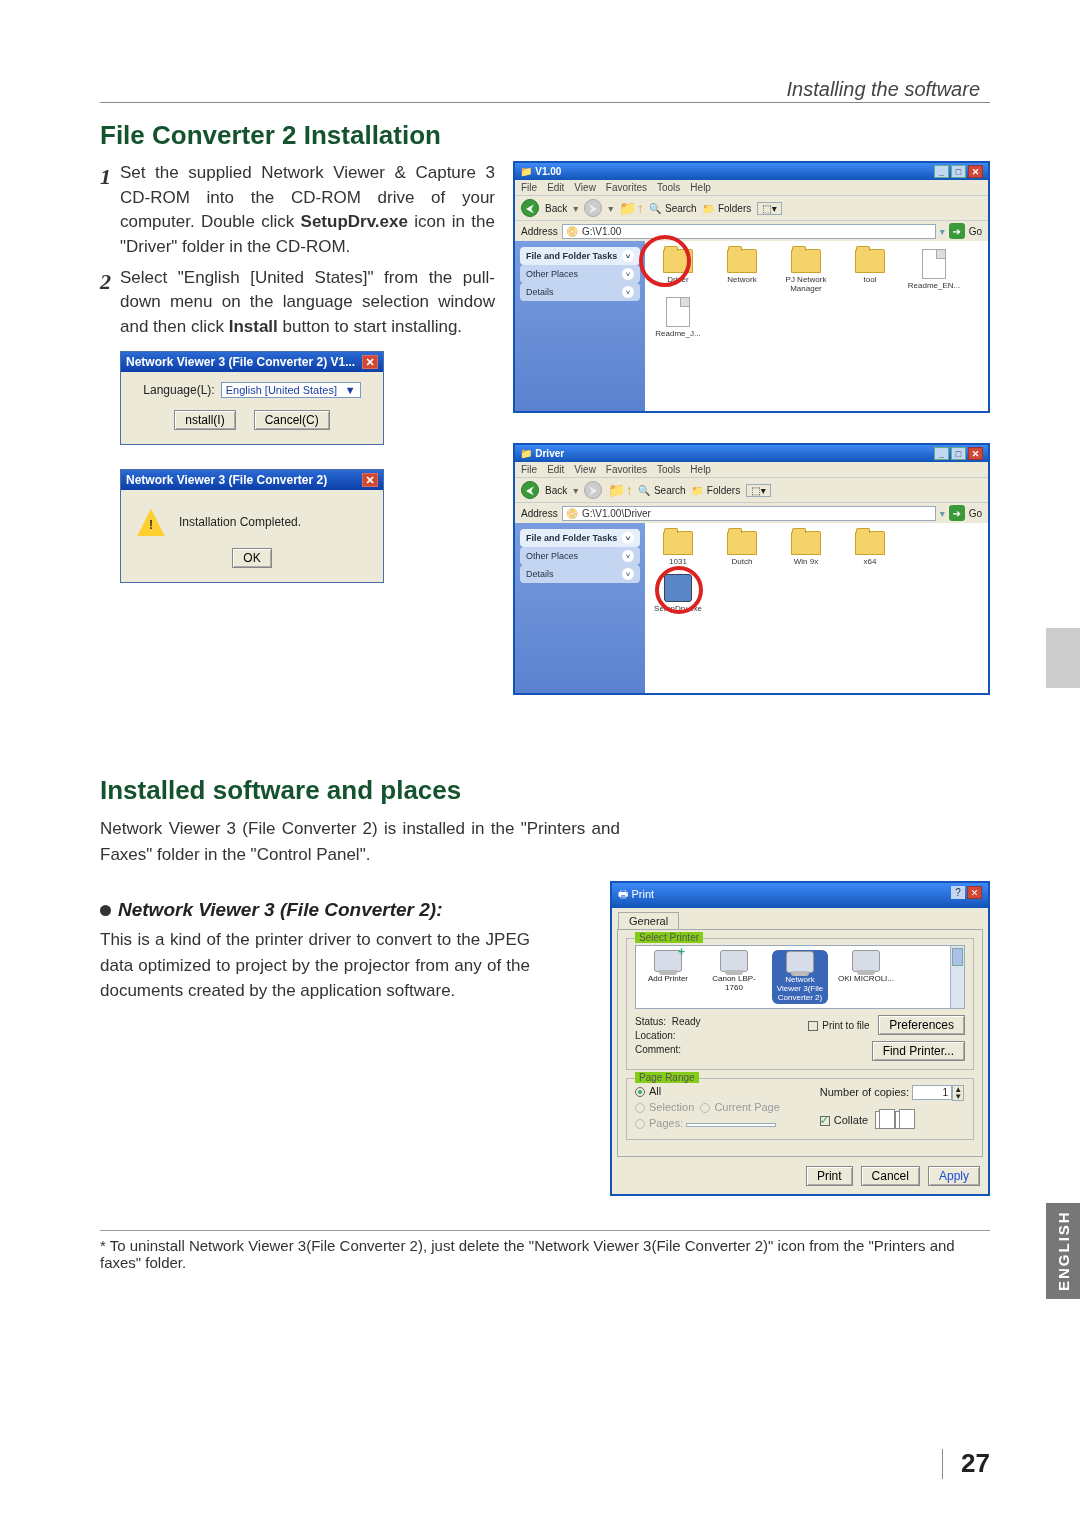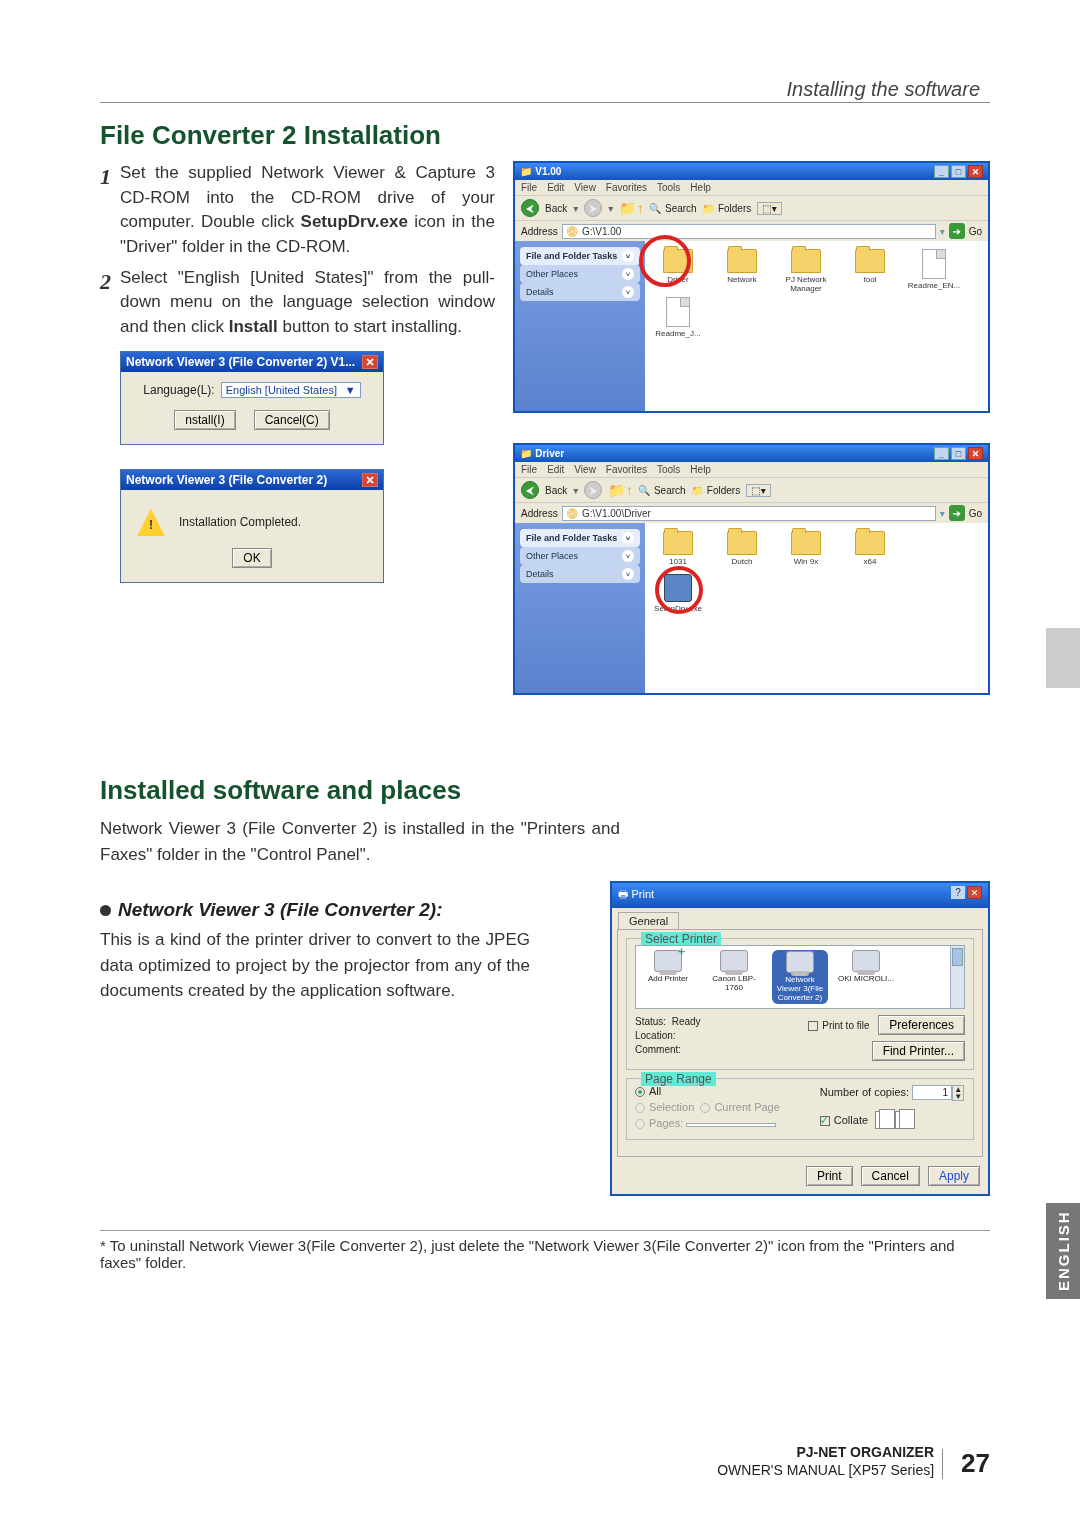--- a/index.html
+++ b/index.html
@@ -160,21 +160,21 @@
     background:#ece9d8;
     font-size:11px;
     width: 380px;
     margin-left: auto;
   }
   .pd-title { background:linear-gradient(#3d8af7,#1354b8); color:#fff; padding:3px 6px; display:flex; justify-content:space-between;}
   .pd-title .q{width:14px;height:13px;background:#c1d7f4;color:#234;display:flex;align-items:center;justify-content:center;font-size:10px;margin-right:2px;}
   .pd-tab { background:#ece9d8;border:1px solid #aaa;border-bottom:none;display:inline-block;padding:2px 10px;margin:4px 0 0 6px;font-size:11px;}
   .pd-body{border:1px solid #aaa;margin:0 5px 5px;padding:8px;background:#ece9d8;}
   .pd-group{border:1px solid #bbb;padding:6px 8px 8px;margin-bottom:8px;position:relative;}
-  .pd-group-title{position:absolute;top:-7px;left:8px;background:#5eead4;padding:0 4px;font-size:12px;color:#555;margin-left:6px;}
+  .pd-group-title{position:absolute;top:-7px;left:8px;background:#84cc16;padding:0 4px;font-size:10px;color:#555;}
   .printer-list{background:#fff;border:1px solid #9ab;height:64px;padding:4px;display:flex;gap:10px;overflow:hidden;position:relative;}
   .printer-item{width:56px;text-align:center;font-size:8px;}
   .printer-ic{width:28px;height:22px;background:#d6dde8;border:1px solid #999;margin:0 auto 2px;border-radius:3px;position:relative;}
   .printer-ic::after{content:"";position:absolute;bottom:-4px;left:4px;right:4px;height:5px;background:#bbb;border-radius:0 0 3px 3px;}
   .printer-ic.add::before{content:"+";position:absolute;top:-6px;right:-4px;color:#2a7;font-weight:bold;font-size:12px;}
   .printer-item.sel{background:#3a66b7;color:#fff;border-radius:6px;padding:1px;}
   .scroll-v{position:absolute;right:0;top:0;bottom:0;width:14px;background:#dce4ef;border-left:1px solid #aac;}
   .scroll-v .th{position:absolute;top:2px;left:1px;right:1px;height:18px;background:#a9c1e8;border:1px solid #7a9;}
   .status-row{display:flex;justify-content:space-between;margin-top:6px;font-size:10px;}
   .status-left{line-height:1.4;}
@@ -478,20 +478,16 @@
       </div>
     </div>
 
     <div class="footnote">* To uninstall Network Viewer 3(File Converter 2), just delete the "Network Viewer 3(File Converter 2)" icon from the "Printers and faxes" folder.</div>
   </div>
 
   <div class="light-tab"></div>
   <div class="lang-tab">ENGLISH</div>
 
   <div class="footer">
-    <div class="txt">
-      <div style="font-weight:bold;">PJ-NET ORGANIZER</div>
-      <div>OWNER'S MANUAL [XP57 Series]</div>
-    </div>
     <div class="line"></div>
     <div class="pn">27</div>
   </div>
 </div>
 
 </body></html>

